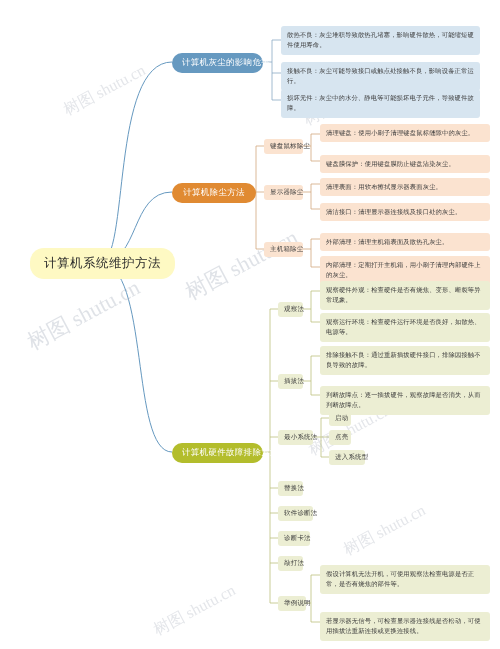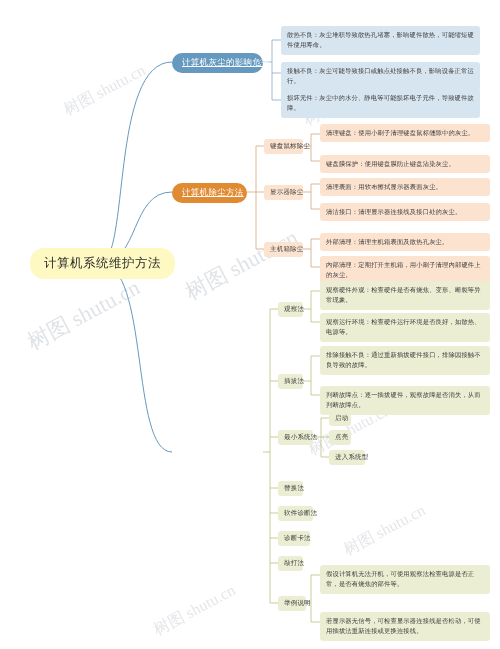--- a/index.html
+++ b/index.html
@@ -27,21 +27,20 @@
 
   
   .br{
     border-radius:11px;
     color:#ffffff;
     font-size:8.5px;
     padding:4px 10px;
     white-space:nowrap;
     text-align:center;
     letter-spacing:.3px;
-    text-decoration:underline;
   }
   .br.blue{background:#6699c0;}
   .br.orange{background:#e08a32;}
   .br.green{background:#b3bd2c;}
 
   
   .sub{
     border-radius:3px;
     font-size:6.5px;
     padding:3px 6px;
@@ -140,34 +139,35 @@
   <div class="wm sm" style="left:340px;top:520px;">树图 shutu.cn</div>
   <div class="wm sm" style="left:150px;top:600px;">树图 shutu.cn</div>
 
   <div class="node root" style="left:30px;top:248px;">计算机系统维护方法</div>
 
   <div class="node br blue" style="left:172px;top:53px;width:91px;">计算机灰尘的影响危害</div>
   <div class="node leaf blue" style="left:281px;top:26px;width:199px;">散热不良：灰尘堆积导致散热孔堵塞，影响硬件散热，可能缩短硬件使用寿命。</div>
   <div class="node leaf blue" style="left:281px;top:62px;width:199px;">接触不良：灰尘可能导致接口或触点处接触不良，影响设备正常运行。</div>
   <div class="node leaf blue" style="left:281px;top:89px;width:199px;">损坏元件：灰尘中的水分、静电等可能损坏电子元件，导致硬件故障。</div>
 
-  <div class="node br orange" style="left:172px;top:183px;width:75px;">计算机除尘方法</div>
+  <div class="node br orange" style="left:172px;top:183px;width:84px;">计算机除尘方法</div>
 
   <div class="node sub orange" style="left:264px;top:139px;width:39px;">键盘鼠标除尘</div>
   <div class="node leaf orange" style="left:320px;top:124px;width:170px;">清理键盘：使用小刷子清理键盘鼠标缝隙中的灰尘。</div>
   <div class="node leaf orange" style="left:320px;top:155px;width:170px;">键盘膜保护：使用键盘膜防止键盘沾染灰尘。</div>
 
   <div class="node sub orange" style="left:264px;top:185px;width:39px;">显示器除尘</div>
   <div class="node leaf orange" style="left:320px;top:178px;width:170px;">清理表面：用软布擦拭显示器表面灰尘。</div>
   <div class="node leaf orange" style="left:320px;top:203px;width:170px;">清洁接口：清理显示器连接线及接口处的灰尘。</div>
 
   <div class="node sub orange" style="left:264px;top:242px;width:39px;">主机箱除尘</div>
   <div class="node leaf orange" style="left:320px;top:233px;width:170px;">外部清理：清理主机箱表面及散热孔灰尘。</div>
   <div class="node leaf orange" style="left:320px;top:256px;width:170px;">内部清理：定期打开主机箱，用小刷子清理内部硬件上的灰尘。</div>
 
+  <div class="node br green" style="left:172px;top:443px;width:91px;">计算机硬件故障排除方法</div>
 
   <div class="node sub green" style="left:278px;top:302px;width:25px;">观察法</div>
   <div class="node leaf green" style="left:320px;top:281px;width:170px;">观察硬件外观：检查硬件是否有烧焦、变形、断裂等异常现象。</div>
   <div class="node leaf green" style="left:320px;top:313px;width:170px;">观察运行环境：检查硬件运行环境是否良好，如散热、电源等。</div>
 
   <div class="node sub green" style="left:278px;top:374px;width:25px;">插拔法</div>
   <div class="node leaf green" style="left:320px;top:346px;width:170px;">排除接触不良：通过重新插拔硬件接口，排除因接触不良导致的故障。</div>
   <div class="node leaf green" style="left:320px;top:386px;width:170px;">判断故障点：逐一插拔硬件，观察故障是否消失，从而判断故障点。</div>
 
   <div class="node sub green" style="left:278px;top:430px;width:35px;">最小系统法</div>

